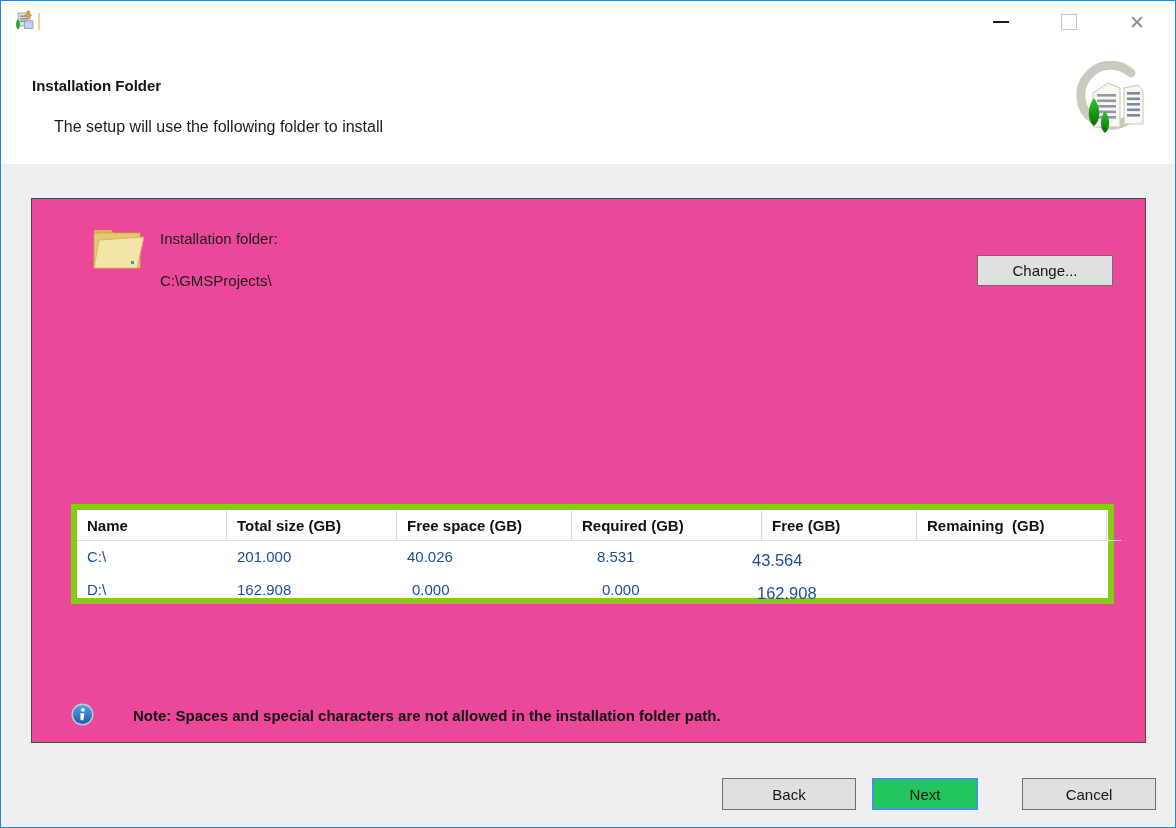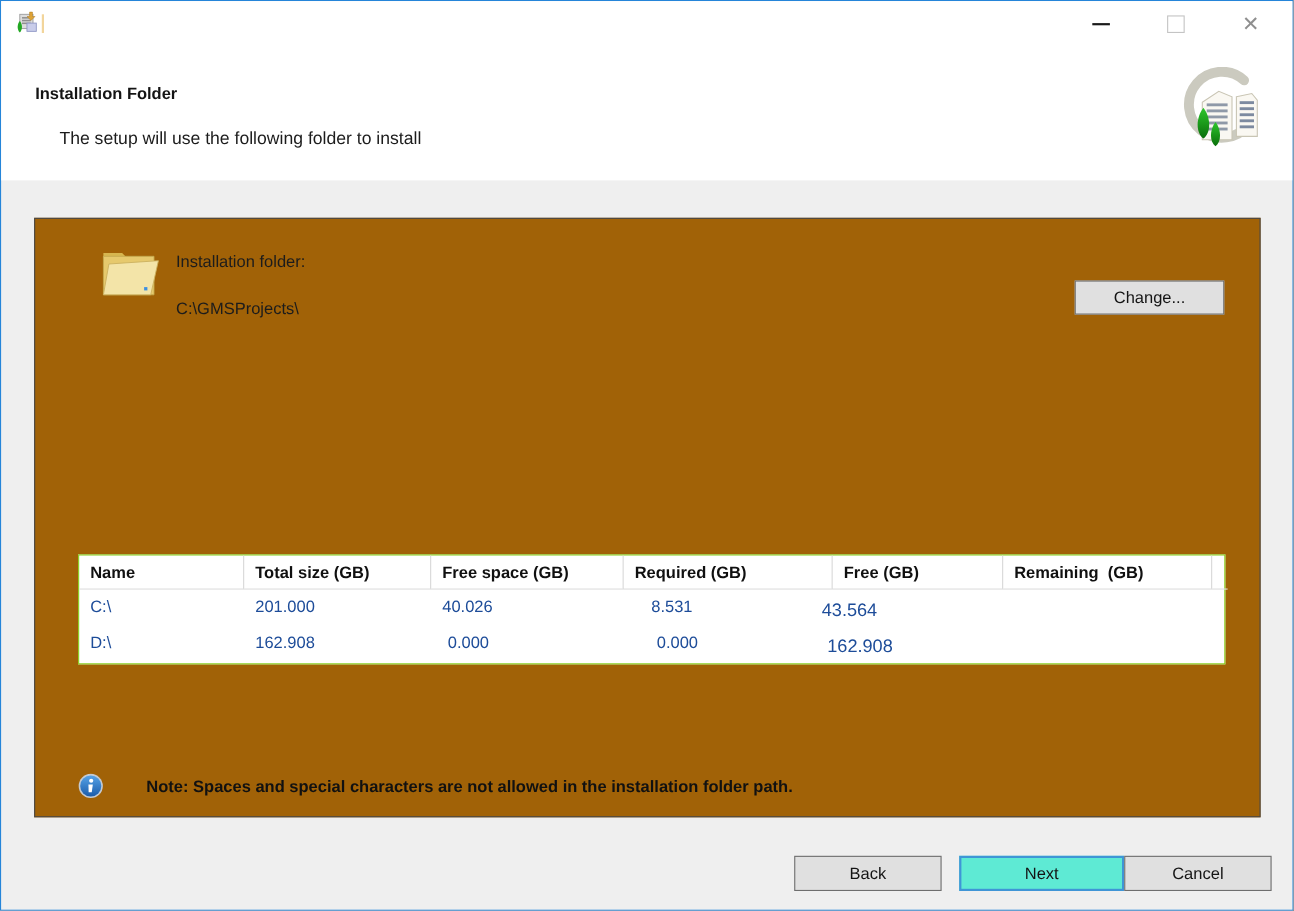--- a/index.html
+++ b/index.html
@@ -23,35 +23,35 @@
   .win-btn.close{left:1102px;}
   .glyph-min{width:16px;height:2px;background:#1a1a1a;}
   .glyph-max{width:14px;height:14px;border:1px solid #c4c4c4;background:#fff;}
   .glyph-close{font-size:19px;color:#8f8f8f;line-height:1;font-weight:400;}
   .hdr-title{position:absolute;left:31px;top:76px;font-size:15px;font-weight:bold;color:#141414;}
   .hdr-sub{position:absolute;left:53px;top:117px;font-size:16px;color:#1c1c1c;}
   .logo{position:absolute;left:1066px;top:60px;width:80px;height:80px;}
   
   .panel{
     position:absolute;left:30px;top:197px;width:1115px;height:545px;
-    box-sizing:border-box;background:#a16207;border:1px solid #484848;
+    box-sizing:border-box;background:#ec4899;border:1px solid #484848;
   }
   .folder-icon{position:absolute;left:57px;top:22px;width:58px;height:54px;}
   .lbl-folder{position:absolute;left:128px;top:31px;font-size:15px;color:#1c1c1c;}
   .lbl-path{position:absolute;left:128px;top:73px;font-size:15px;color:#1c1c1c;white-space:pre;}
   .btn{
     box-sizing:border-box;display:flex;align-items:center;justify-content:center;
     background:#e0e0e0;border:1px solid #6e6e6e;font-size:15px;color:#141414;cursor:pointer;
     font-family:inherit;
   }
   .btn-change{position:absolute;left:945px;top:56px;width:136px;height:31px;}
   
   .table{
     position:absolute;left:39px;top:305px;width:1043px;height:100px;
-    box-sizing:border-box;border:1px solid #84cc16;background:#fff;
+    box-sizing:border-box;border:6px solid #84cc16;background:#fff;
   }
   .trow{display:flex;width:100%;}
   .trow.head{height:31px;}
   .trow.body{height:33px;}
   .tcell{
     box-sizing:border-box;padding:7px 4px 0 10px;font-size:15px;overflow:hidden;
     white-space:pre;flex:0 0 auto;
   }
   .head .tcell{font-weight:bold;color:#101010;border-right:1px solid #d8d8d8;border-bottom:1px solid #dedede;}
   .head .tcell.filler{border-right:none;}
@@ -63,22 +63,22 @@
   .c4{width:155px;}
   .c5{width:190px;}
   .filler{flex:1 1 auto;}
   .body .c5{font-size:16.5px;padding-top:10px;}
   
   .note-icon{position:absolute;left:39px;top:504px;width:23px;height:23px;}
   .note-text{position:absolute;left:69px;top:508px;font-size:15px;font-weight:bold;color:#111;margin-left:32px;}
   
   .btn-back{position:absolute;left:721px;top:777px;width:134px;height:32px;}
   .btn-next{
-    position:absolute;left:871px;top:777px;width:150px;height:32px;
-    background:#5eead4;border:2px solid #3f95d6;
+    position:absolute;left:871px;top:777px;width:106px;height:32px;
+    background:#22c55e;border:2px solid #3f95d6;
   }
   .btn-cancel{position:absolute;left:1021px;top:777px;width:134px;height:32px;}
 </style>
 </head>
 <body>
 
 <div class="window">
 
   <div class="headerzone">
     <div class="titlebar">

